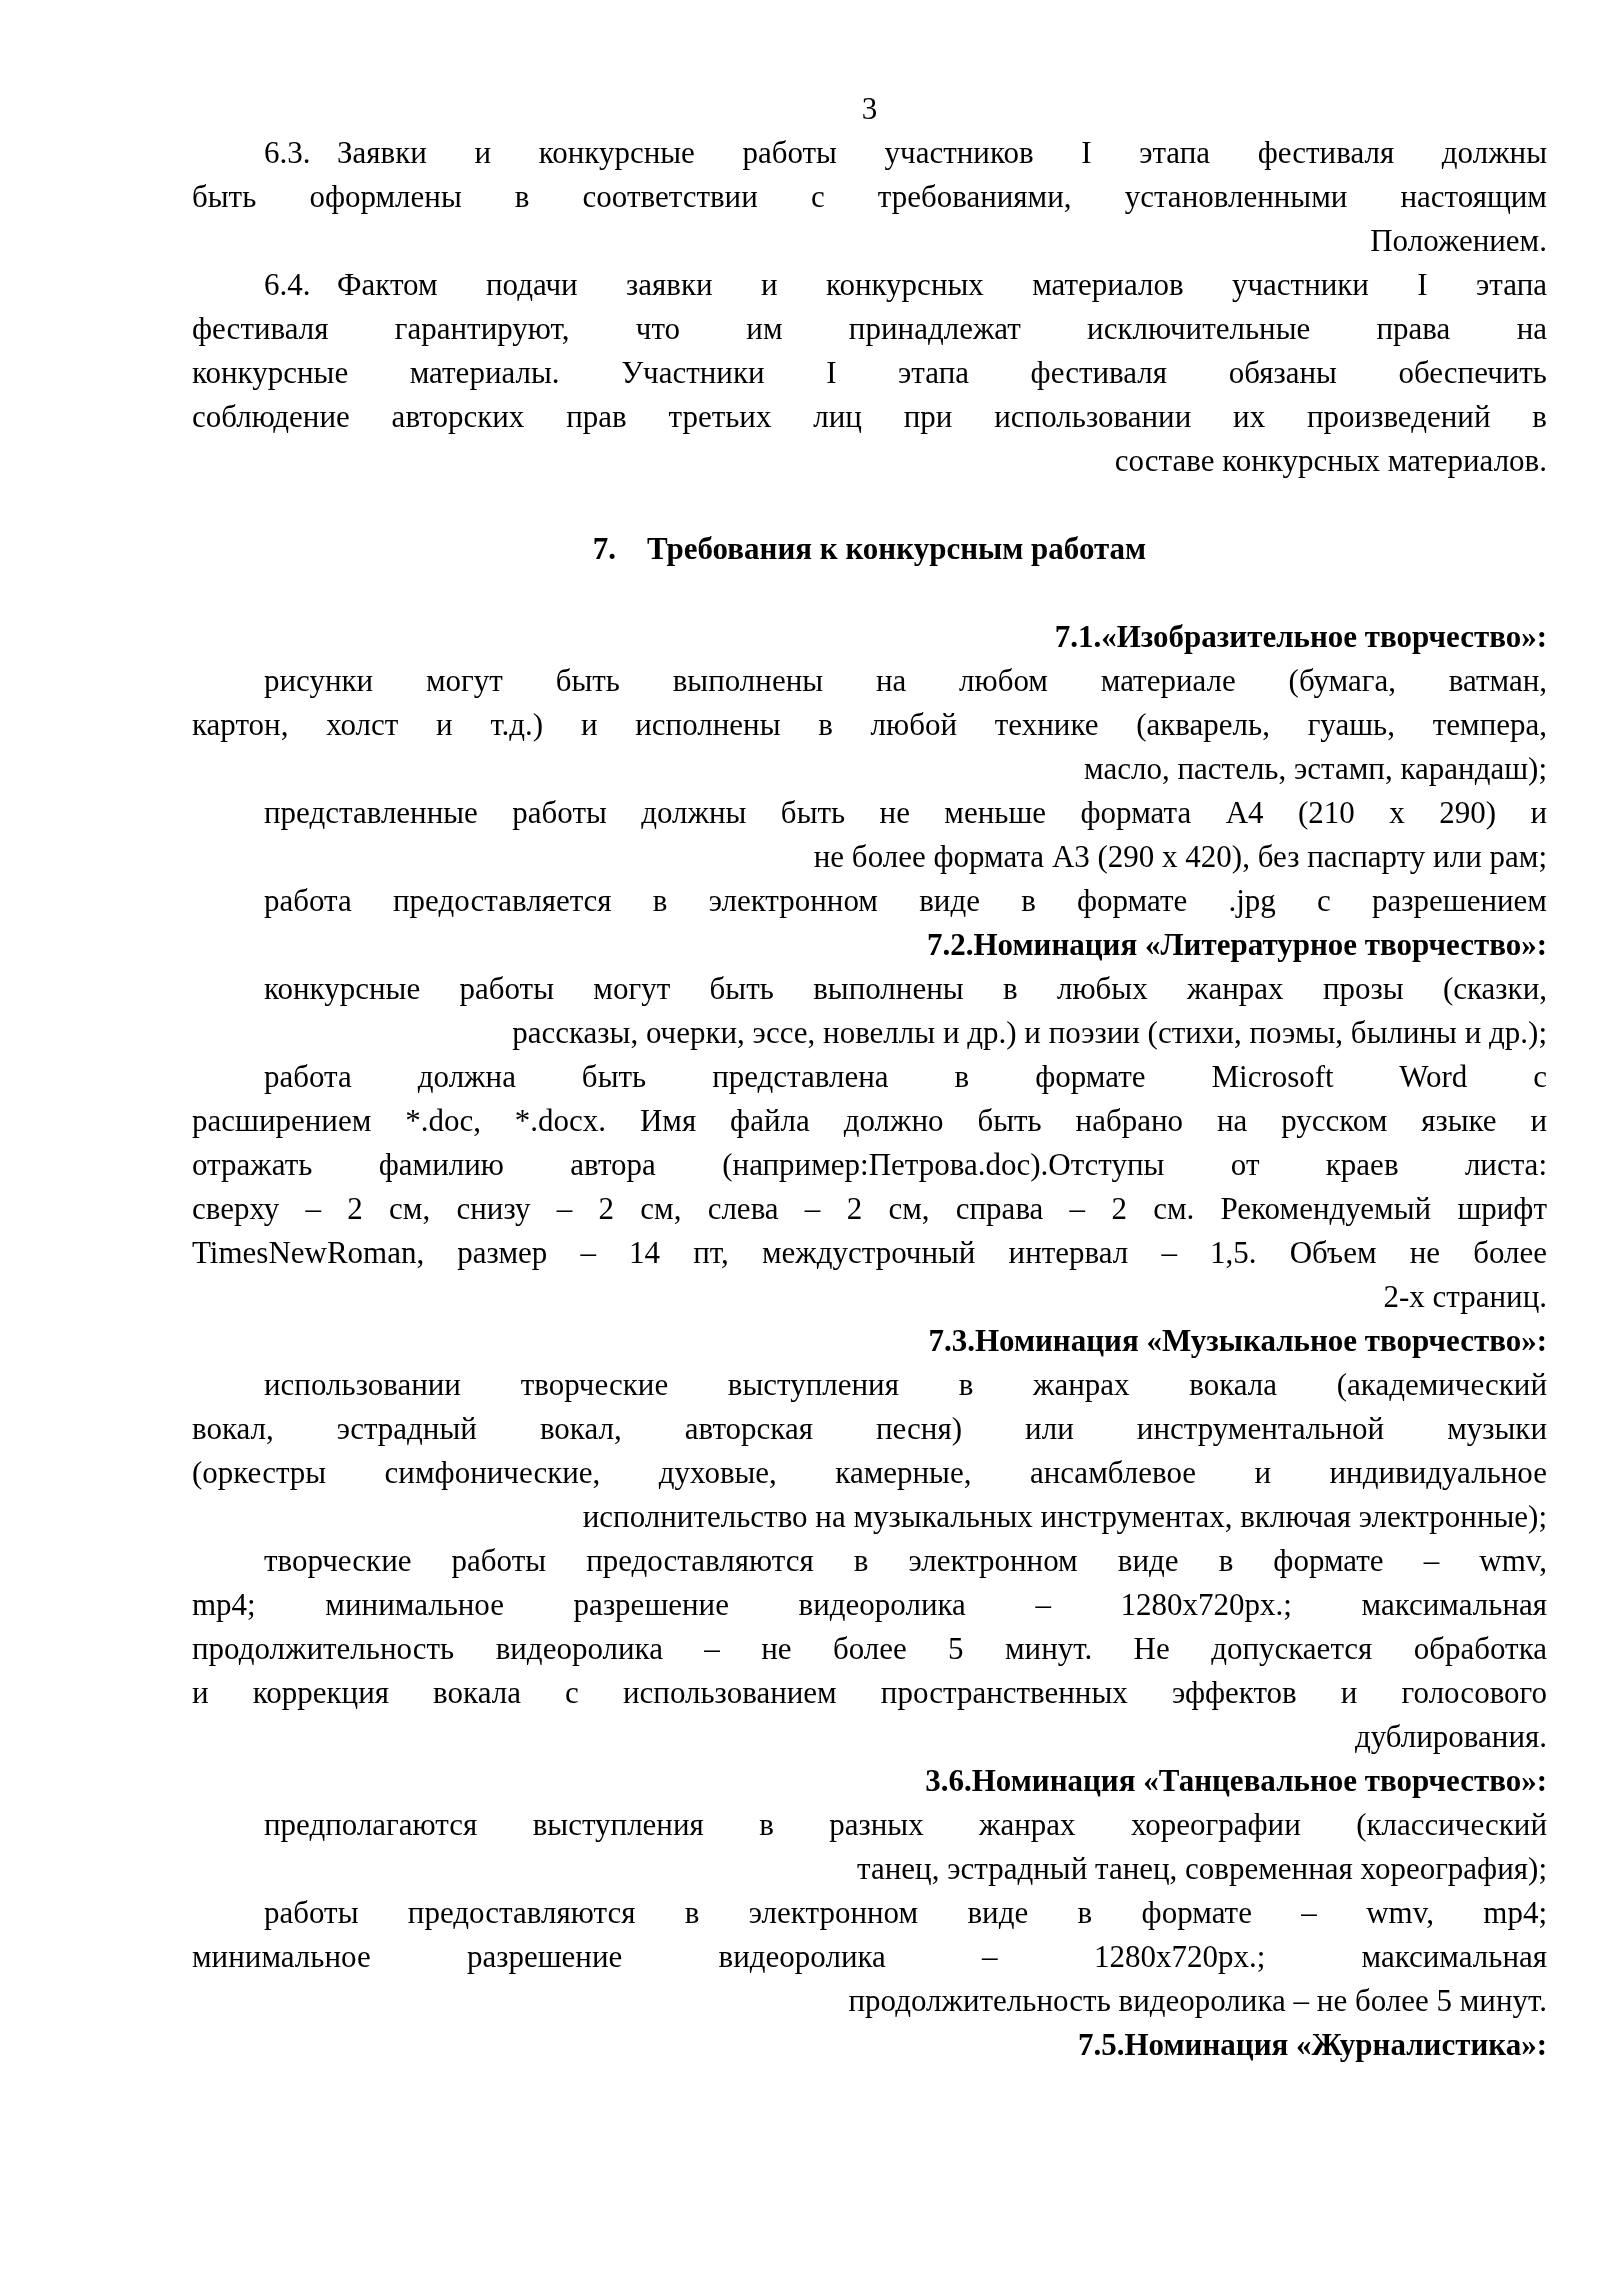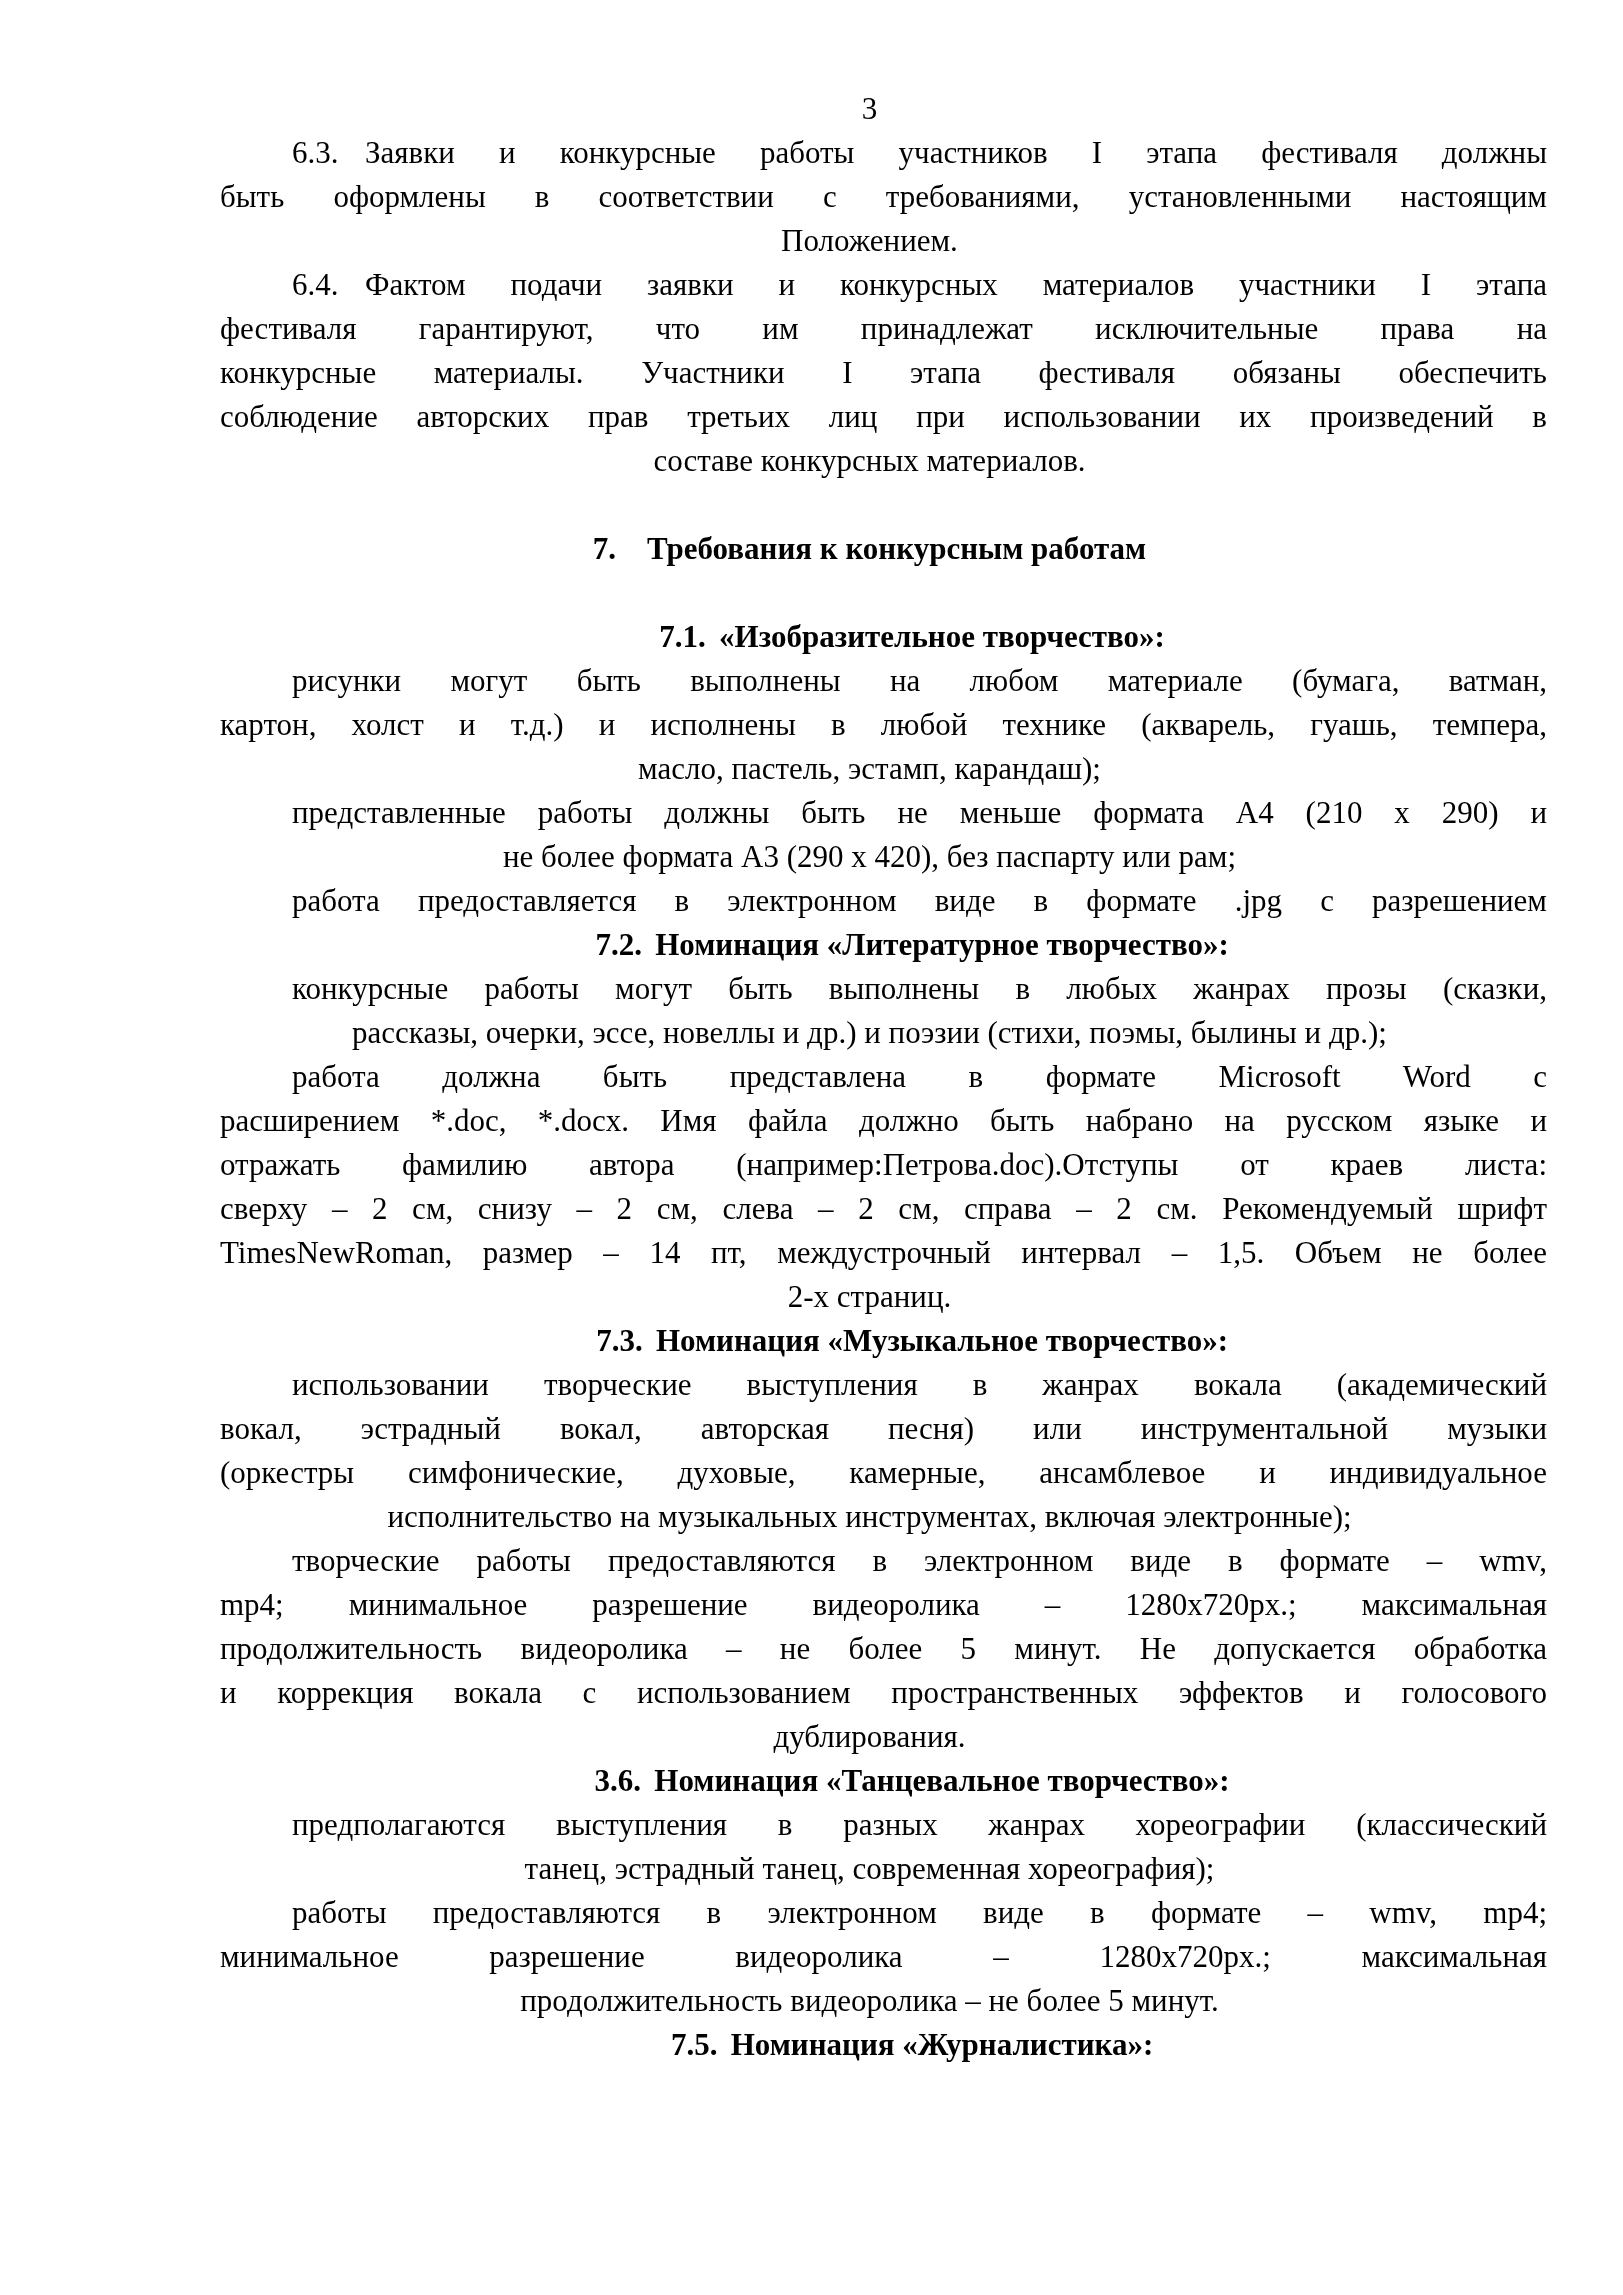--- a/index.html
+++ b/index.html
@@ -13,23 +13,23 @@
   }
   .content {
     position:absolute;
     left:192px; top:87px;
     width:1355px;
   }
   .ln {
     height:44px;
     line-height:44px;
     font-size:31px;
-    text-align:center;
+    text-align:right;
   }
-  .j { text-align:justify; text-align-last:justify;margin-left:28px; }
+  .j { text-align:justify; text-align-last:justify; }
   .ind { padding-left:72px; }
   .b { font-weight:bold; }
   .ctr { text-align:center; text-align-last:center; }
   .blank { height:44px; }
   .num { display:inline-block; width:73px; }
   .hnum { display:inline-block; margin-right:31px; }
 </style>
 </head>
 <body>
 

